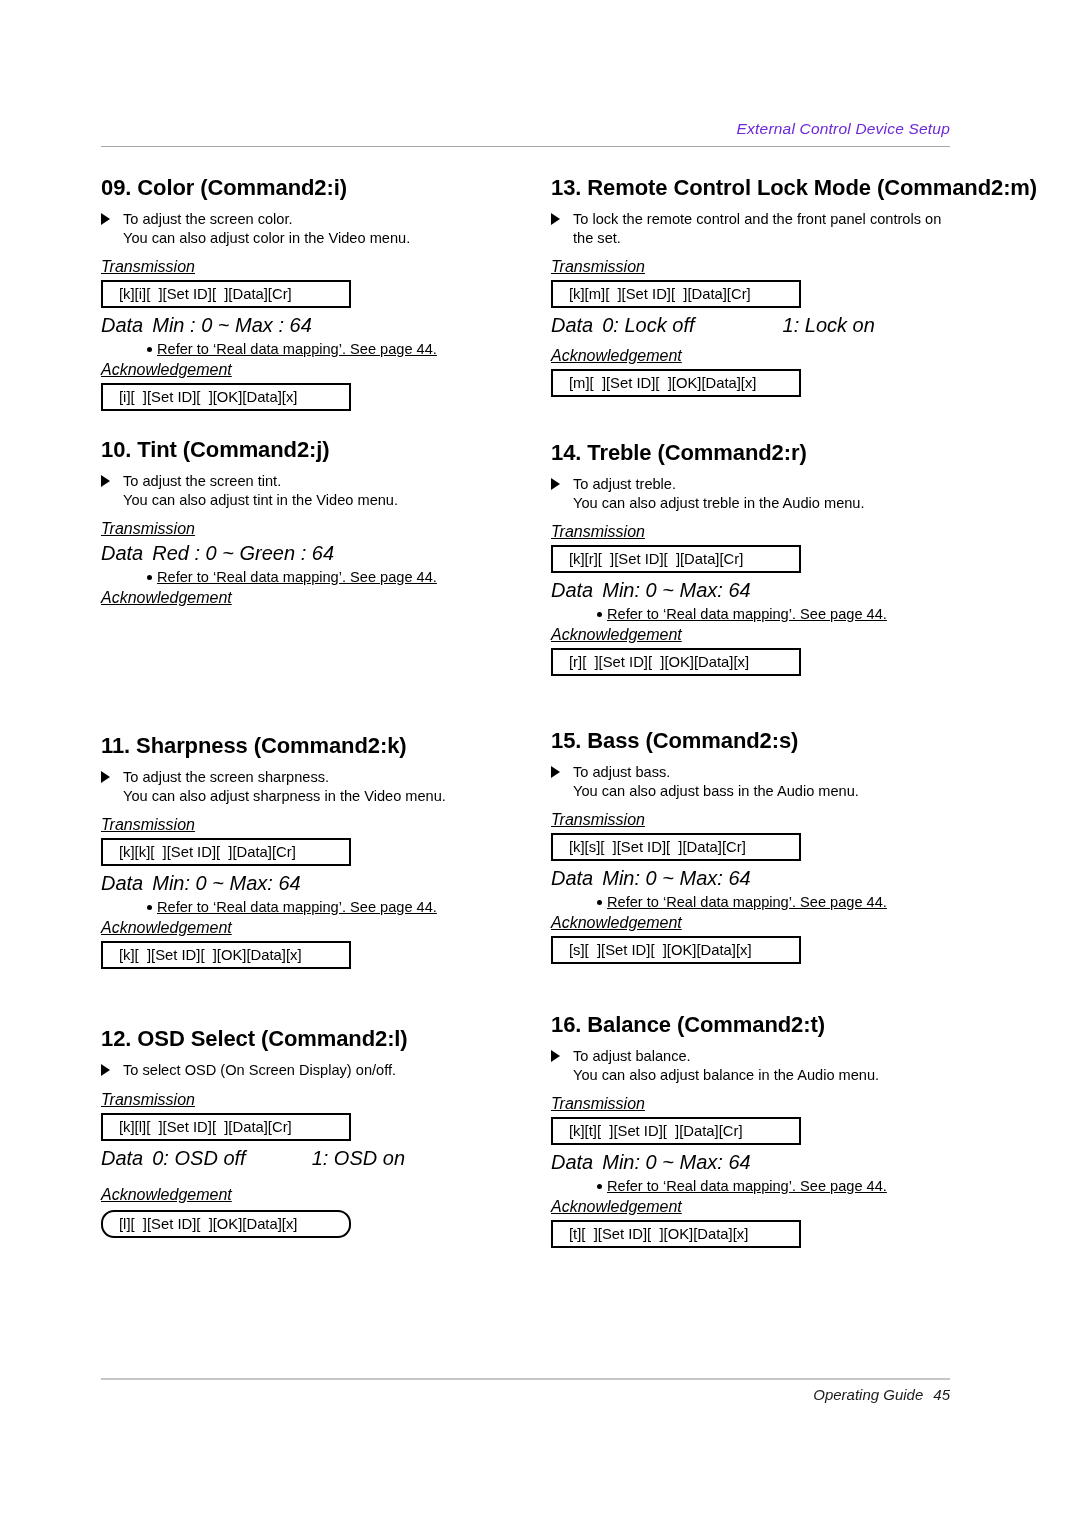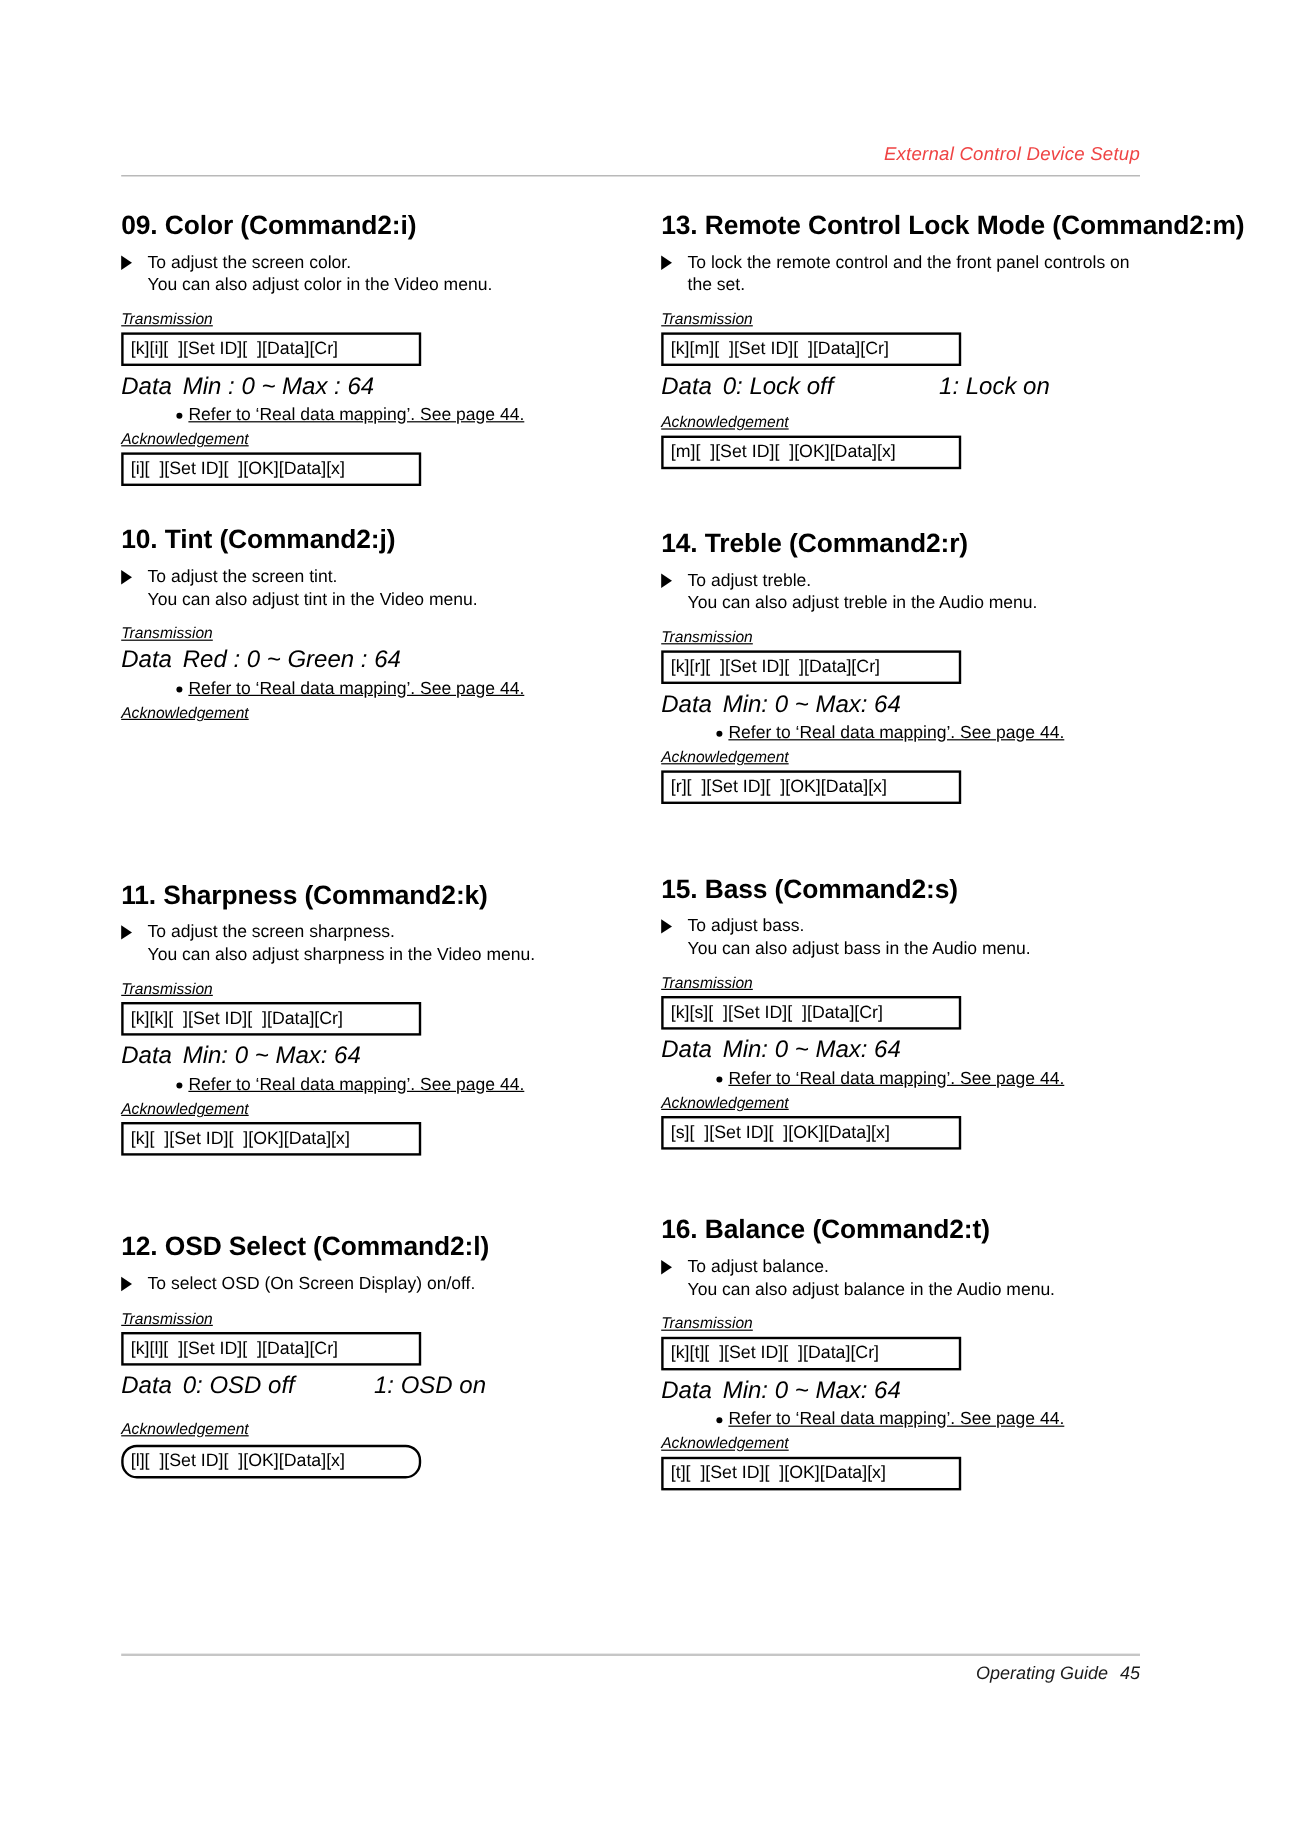--- a/index.html
+++ b/index.html
@@ -26,21 +26,21 @@
   
   .header-text {
     position: absolute;
     left: 101px;
     top: 120px;
     width: 849px;
     text-align: right;
     font-style: italic;
     font-size: 15.5px;
     letter-spacing: 0.2px;
-    color: #ef4444;
+    color: #6d28d9;
   }
   .header-rule {
     position: absolute;
     left: 101px;
     top: 146px;
     width: 849px;
     height: 1px;
     background: #a8a8a8;
   }
 
@@ -105,33 +105,33 @@
     border-left: 9px solid #000;
     border-top: 6px solid transparent;
     border-bottom: 6px solid transparent;
   }
   .desc-line2 {
     display: block;
   }
 
   .label-u {
     font-style: italic;
-    font-size: 13px;
+    font-size: 16px;
     text-decoration: underline;
     margin-bottom: 4px;
     display: block;
     width: fit-content;
   }
 
   .cmd-box {
     border: 2px solid #000;
     box-sizing: border-box;
     height: 28px;
     line-height: 24px;
-    padding-left: 6px;
+    padding-left: 16px;
     font-size: 14.8px;
     white-space: pre;
     overflow: hidden;
     margin-bottom: 6px;
   }
   .col-left  .cmd-box { width: 250px; }
   .col-right .cmd-box { width: 250px; }
 
   .data-row {
     font-size: 20px;

